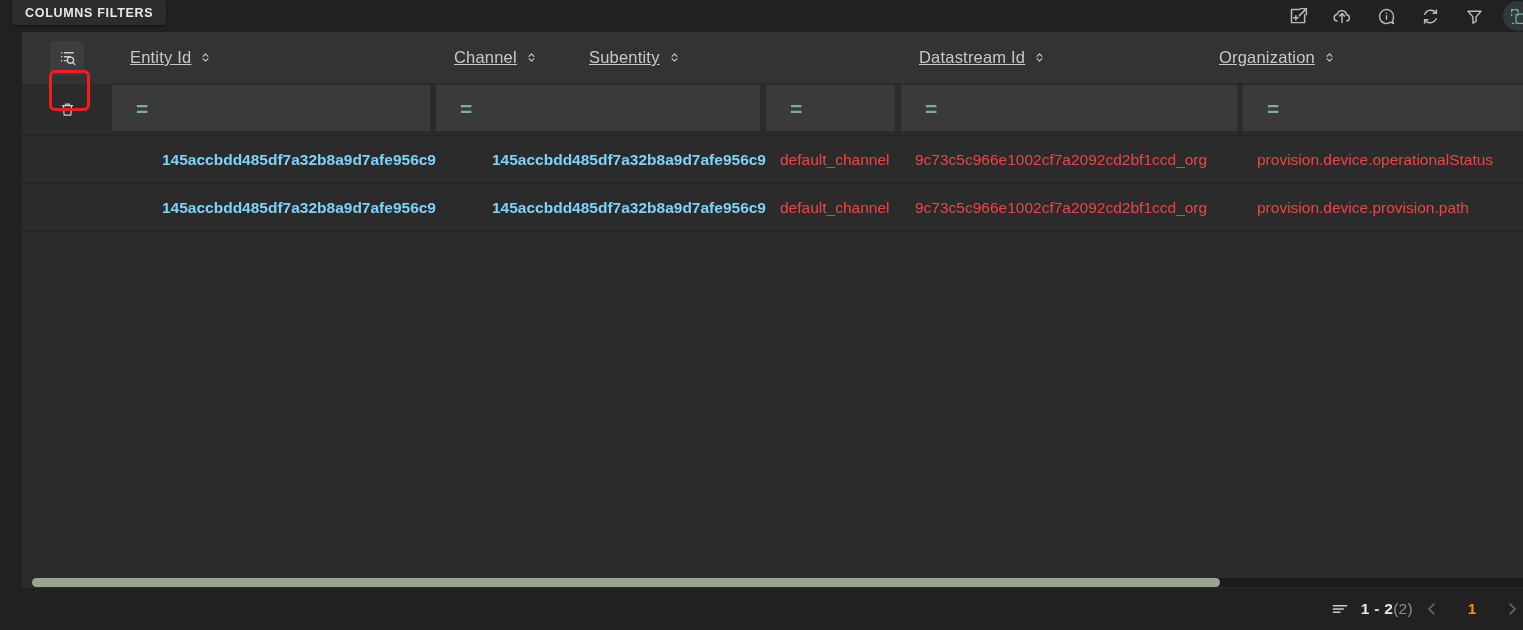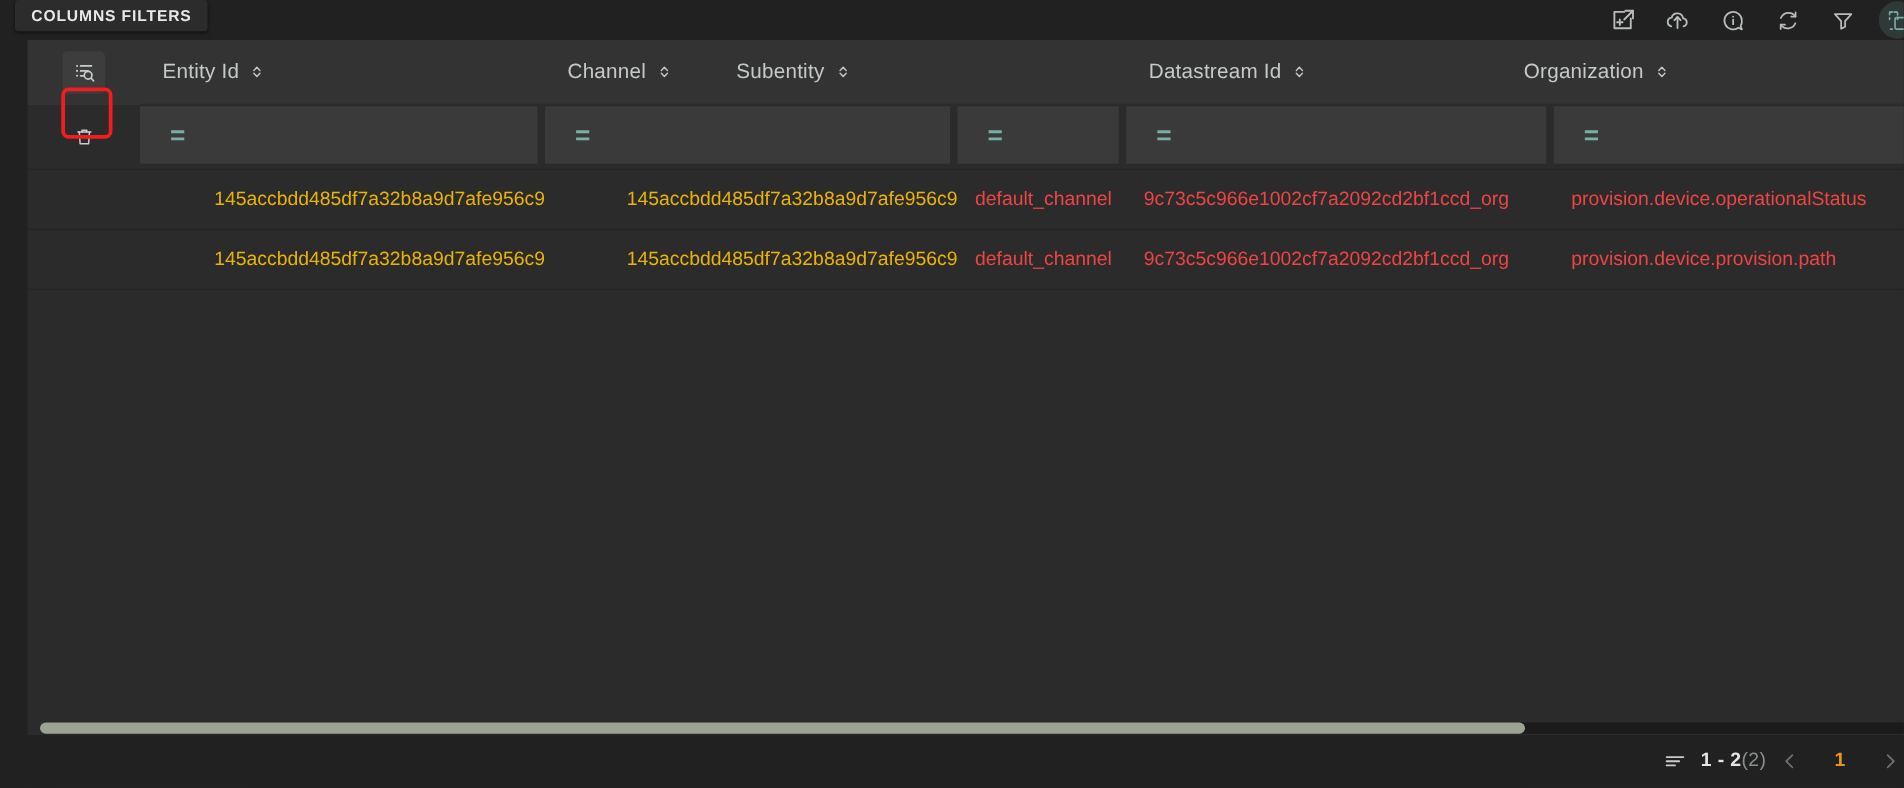--- a/index.html
+++ b/index.html
@@ -120,20 +120,21 @@
     display: flex;
     align-items: center;
     color: #c6c9ca;
     font-size: 16.5px;
     font-weight: 400;
     letter-spacing: .2px;
     gap: 8px;
     cursor: pointer;
     white-space: nowrap;
     flex: 0 0 auto;
+    text-decoration: underline;
   }
   .hcell .sorter { color: #c6c9ca; display:flex; }
 
   
   .filter-row {
     display: flex;
     height: 52px;
     align-items: stretch;
     background: #2b2b2b;
     border-bottom: 1px solid #242424;
@@ -175,22 +176,22 @@
     height: 48px;
     display: flex;
     align-items: center;
     font-size: 15.5px;
     color: #ef4444;
     white-space: nowrap;
     overflow: hidden;
     flex: 0 0 auto;
   }
   .dcell.id {
-    color: #eab308;
-    font-weight: 400;
+    color: #7dd3fc;
+    font-weight: 700;
     justify-content: flex-end;
     padding-right: 0px;
   }
 
   .grid-body {
     background: #2b2b2b;
     height: 100%;
   }
 
   

